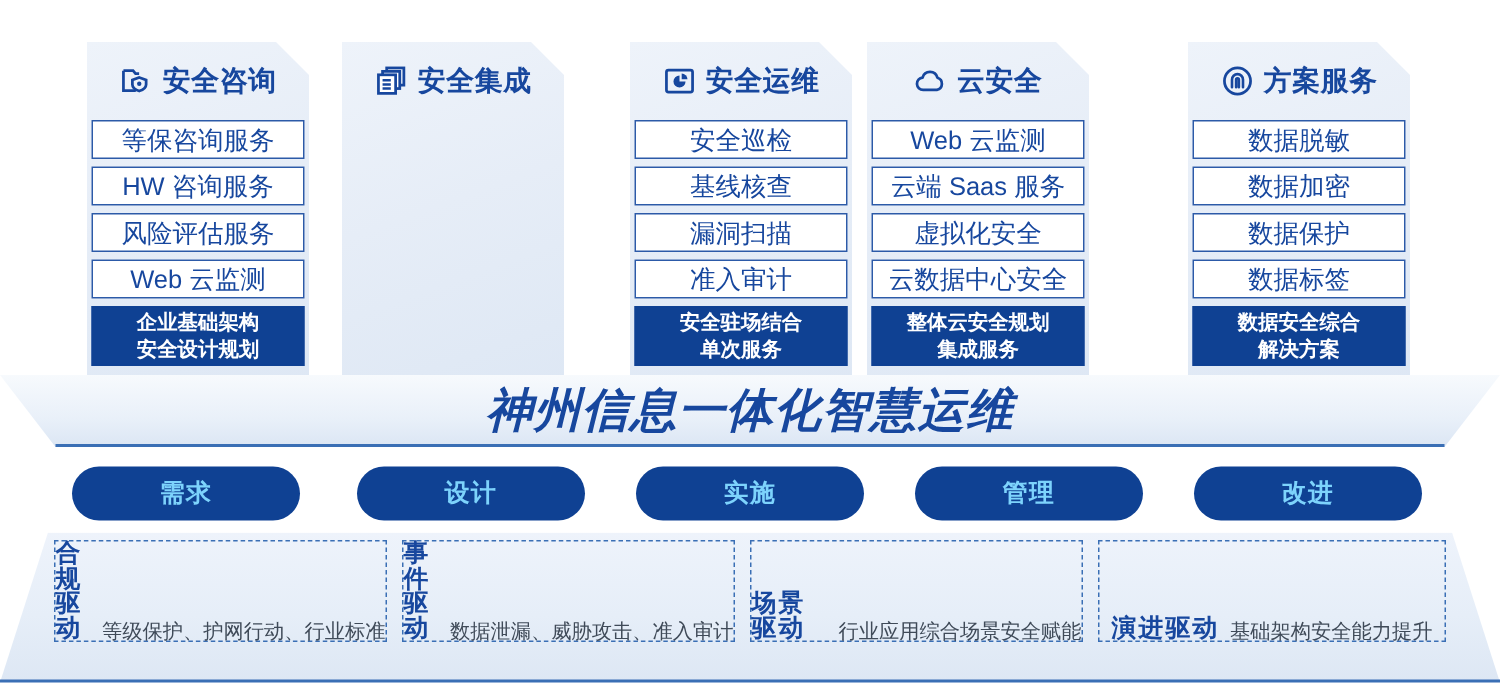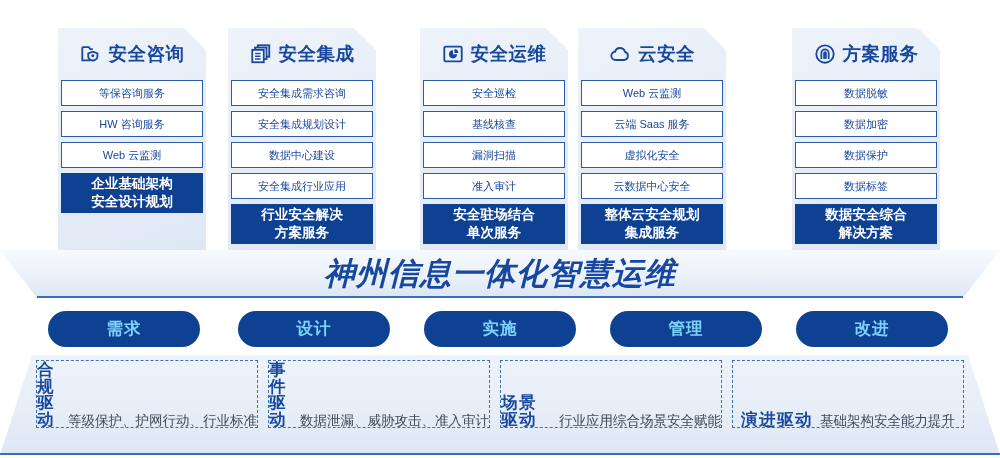--- a/index.html
+++ b/index.html
@@ -62,21 +62,21 @@
     width: 142px;
   }
   .item {
     height: 26px;
     margin-bottom: 5px;
     background: #ffffff;
     border: 1px solid #2c5aa8;
     display: flex;
     align-items: center;
     justify-content: center;
-    font-size: 11px;
+    font-size: 17px;
     color: #17479e;
     white-space: nowrap;
     box-sizing: border-box;
   }
   .item-highlight {
     height: 40px;
     margin-top: 2px;
     margin-bottom: 0;
     background: #0f4193;
     border: 1px solid #0f4193;
@@ -200,47 +200,38 @@
         <path d="M2.5 4.5 h7 l1.8 2.2 h2.6" fill="none" stroke="#17479e" stroke-width="2"></path>
         <path d="M2.5 4.5 V19 h9" fill="none" stroke="#17479e" stroke-width="2"></path>
         <path d="M14 9.5 l5 1.8 v3.3 c0 2.4-2.4 3.9-5 4.7 c-2.6-.8-5-2.3-5-4.7 v-3.3 z" fill="none" stroke="#17479e" stroke-width="2"></path>
         <circle cx="14" cy="14" r="1.6" fill="#17479e"></circle>
       </svg>
       <div class="card-title">安全咨询</div>
     </div>
     <div class="card-items">
       <div class="item">等保咨询服务</div>
       <div class="item">HW 咨询服务</div>
+      <div class="item">风险评估服务</div>
       <div class="item">Web 云监测</div>
       <div class="item item-highlight">
         <span>企业基础架构</span>
         <span>安全设计规划</span>
       </div>
     </div>
   </div>
 
   <div class="card" style="left:228px">
     <div class="card-head">
       <svg class="card-icon" viewBox="0 0 24 24">
         <rect x="8.5" y="2.5" width="12.5" height="12.5" fill="none" stroke="#17479e" stroke-width="2"></rect>
         <rect x="5.5" y="5" width="12.5" height="12.5" fill="#ffffff" stroke="#17479e" stroke-width="2"></rect>
         <rect x="2.5" y="7.5" width="12.5" height="13.5" fill="#ffffff" stroke="#17479e" stroke-width="2"></rect>
         <path d="M5.5 11.5 h6 M5.5 14.5 h6 M5.5 17.5 h6" stroke="#17479e" stroke-width="1.8"></path>
       </svg>
       <div class="card-title">安全集成</div>
-    </div>
-    <div class="card-items">
-      <div class="item">安全集成需求咨询</div>
-      <div class="item">安全集成规划设计</div>
-      <div class="item">数据中心建设</div>
-      <div class="item">安全集成行业应用</div>
-      <div class="item item-highlight">
-        <span>行业安全解决</span>
-        <span>方案服务</span>
-      </div>
     </div>
   </div>
 
   <div class="card" style="left:420px">
     <div class="card-head">
       <svg class="card-icon" viewBox="0 0 24 24">
         <rect x="2.5" y="4" width="19" height="16" rx="1.5" fill="none" stroke="#17479e" stroke-width="2"></rect>
         <path d="M12 8 a4.4 4.4 0 1 0 4.4 4.4 H12 z" fill="#17479e"></path>
         <path d="M13.6 6.6 a4.4 4.4 0 0 1 4.2 4.2 h-4.2 z" fill="#17479e"></path>
       </svg>

